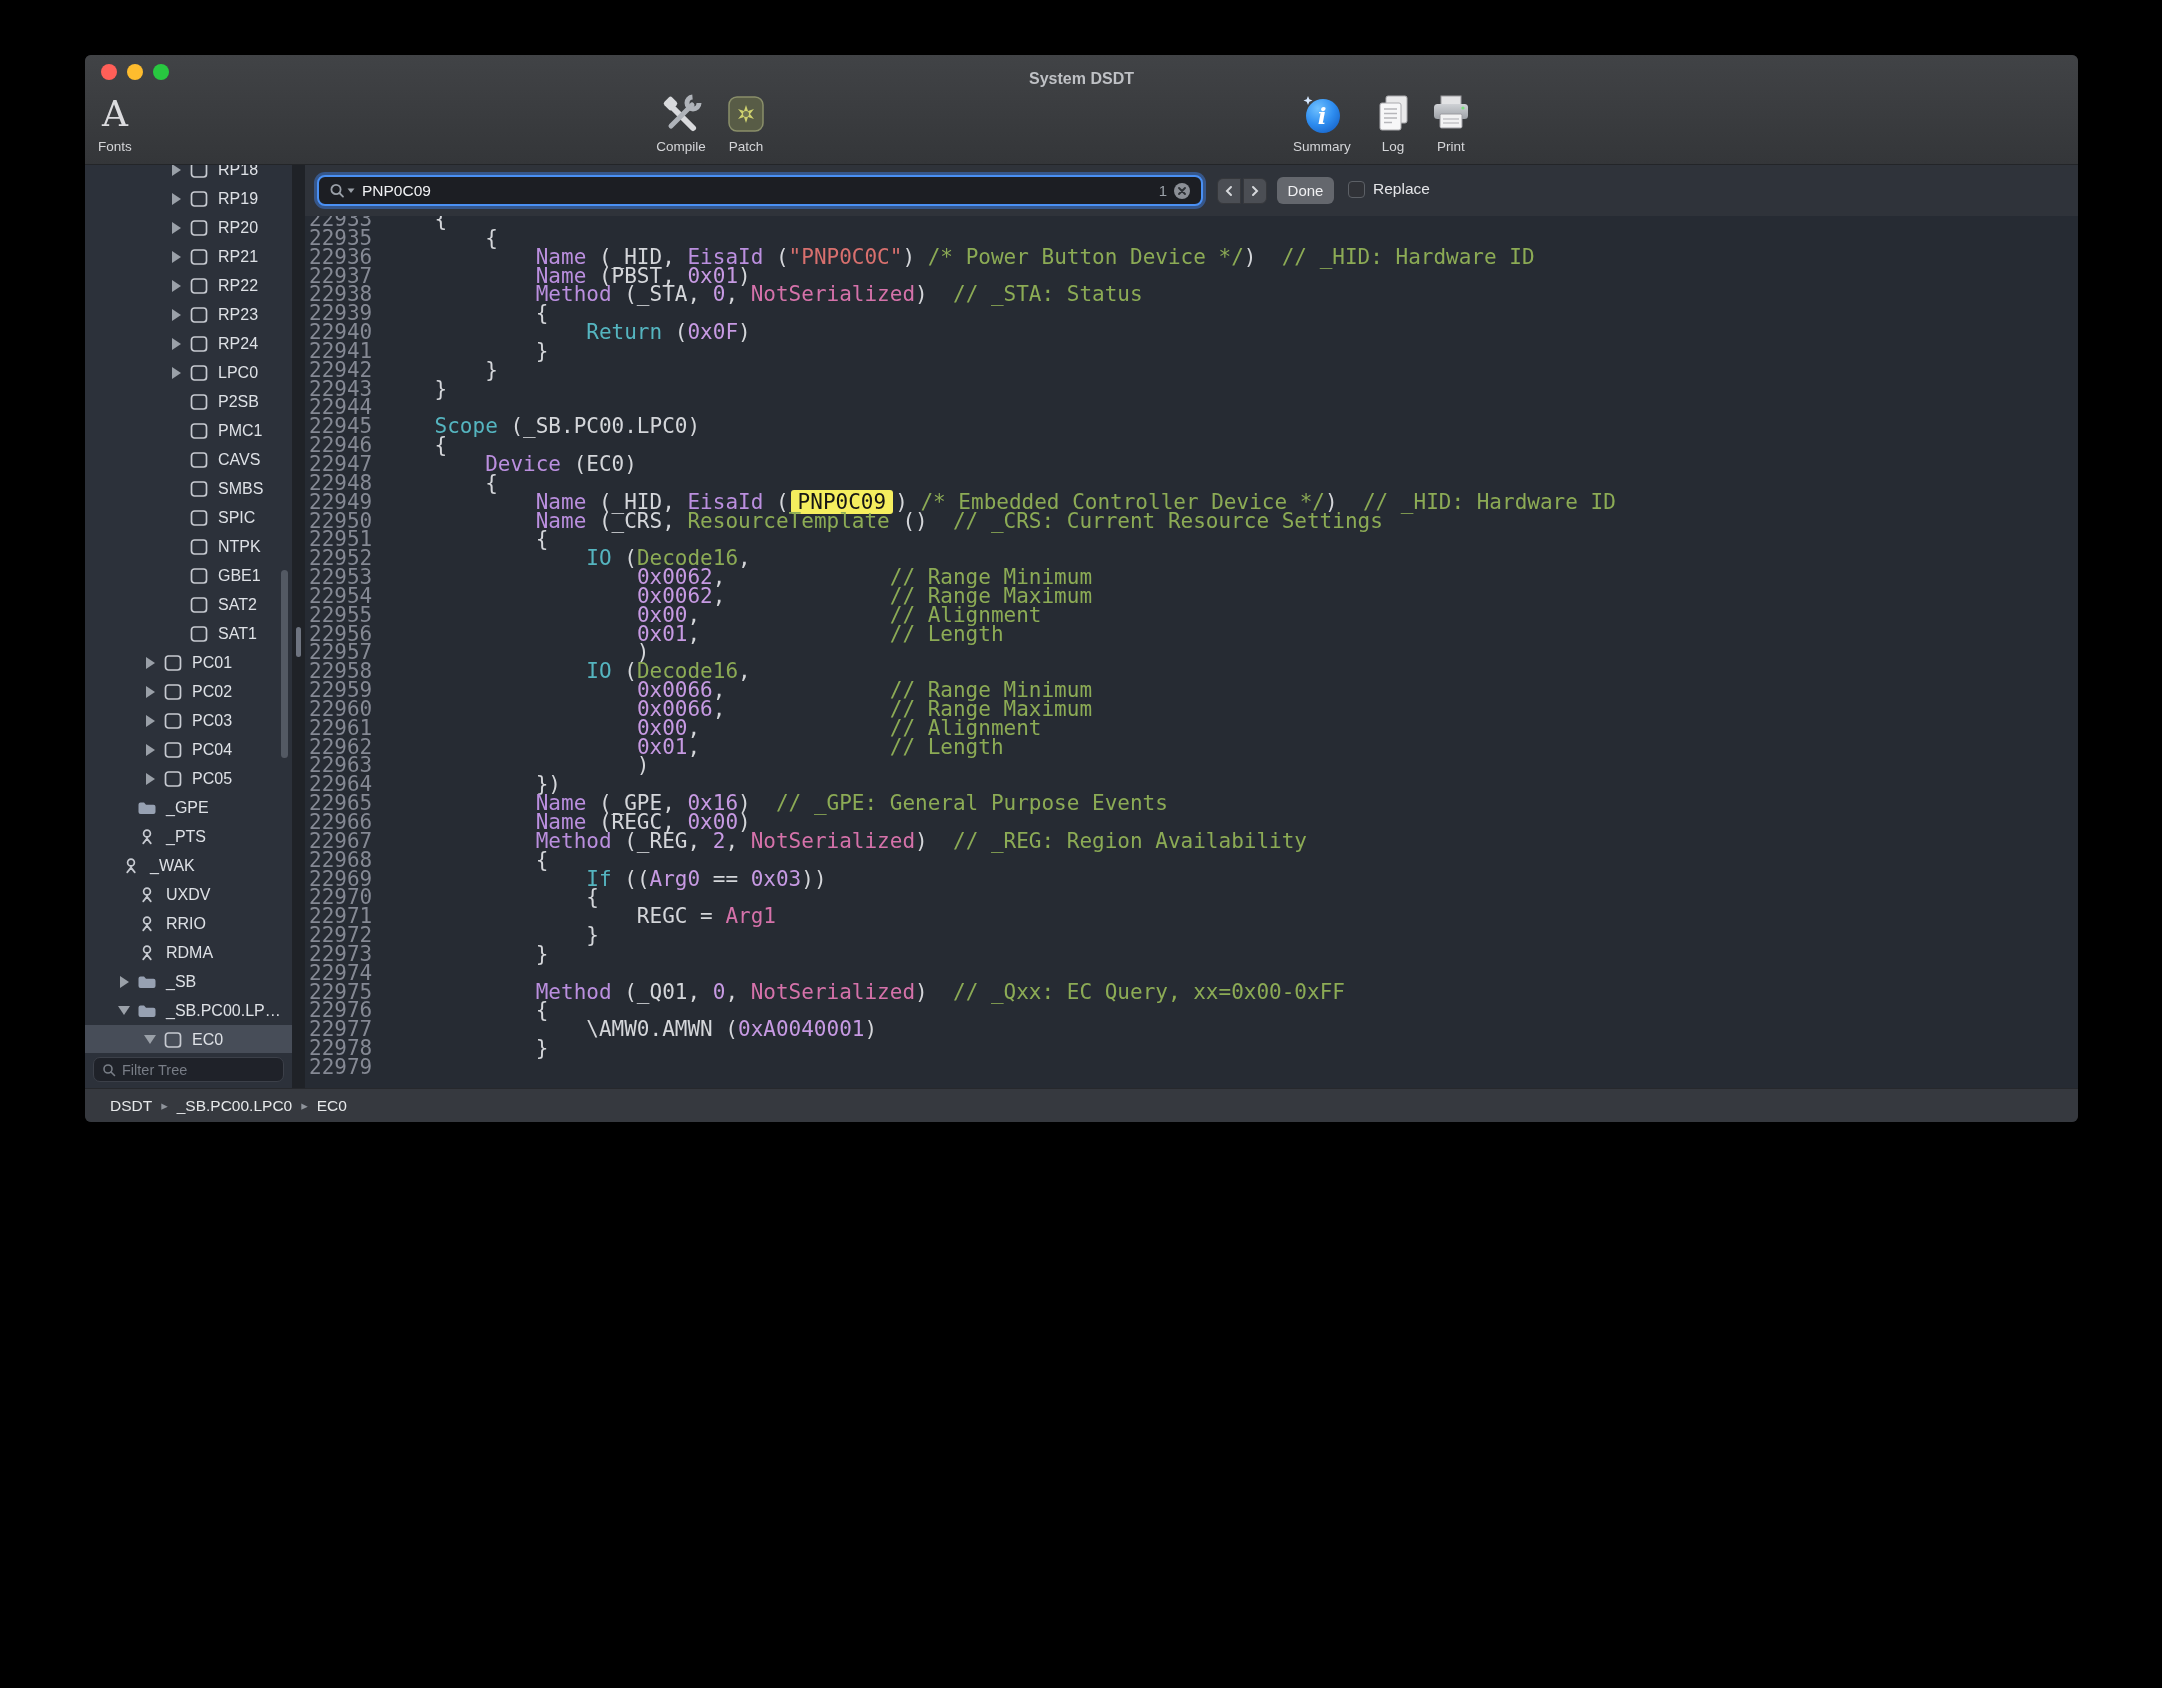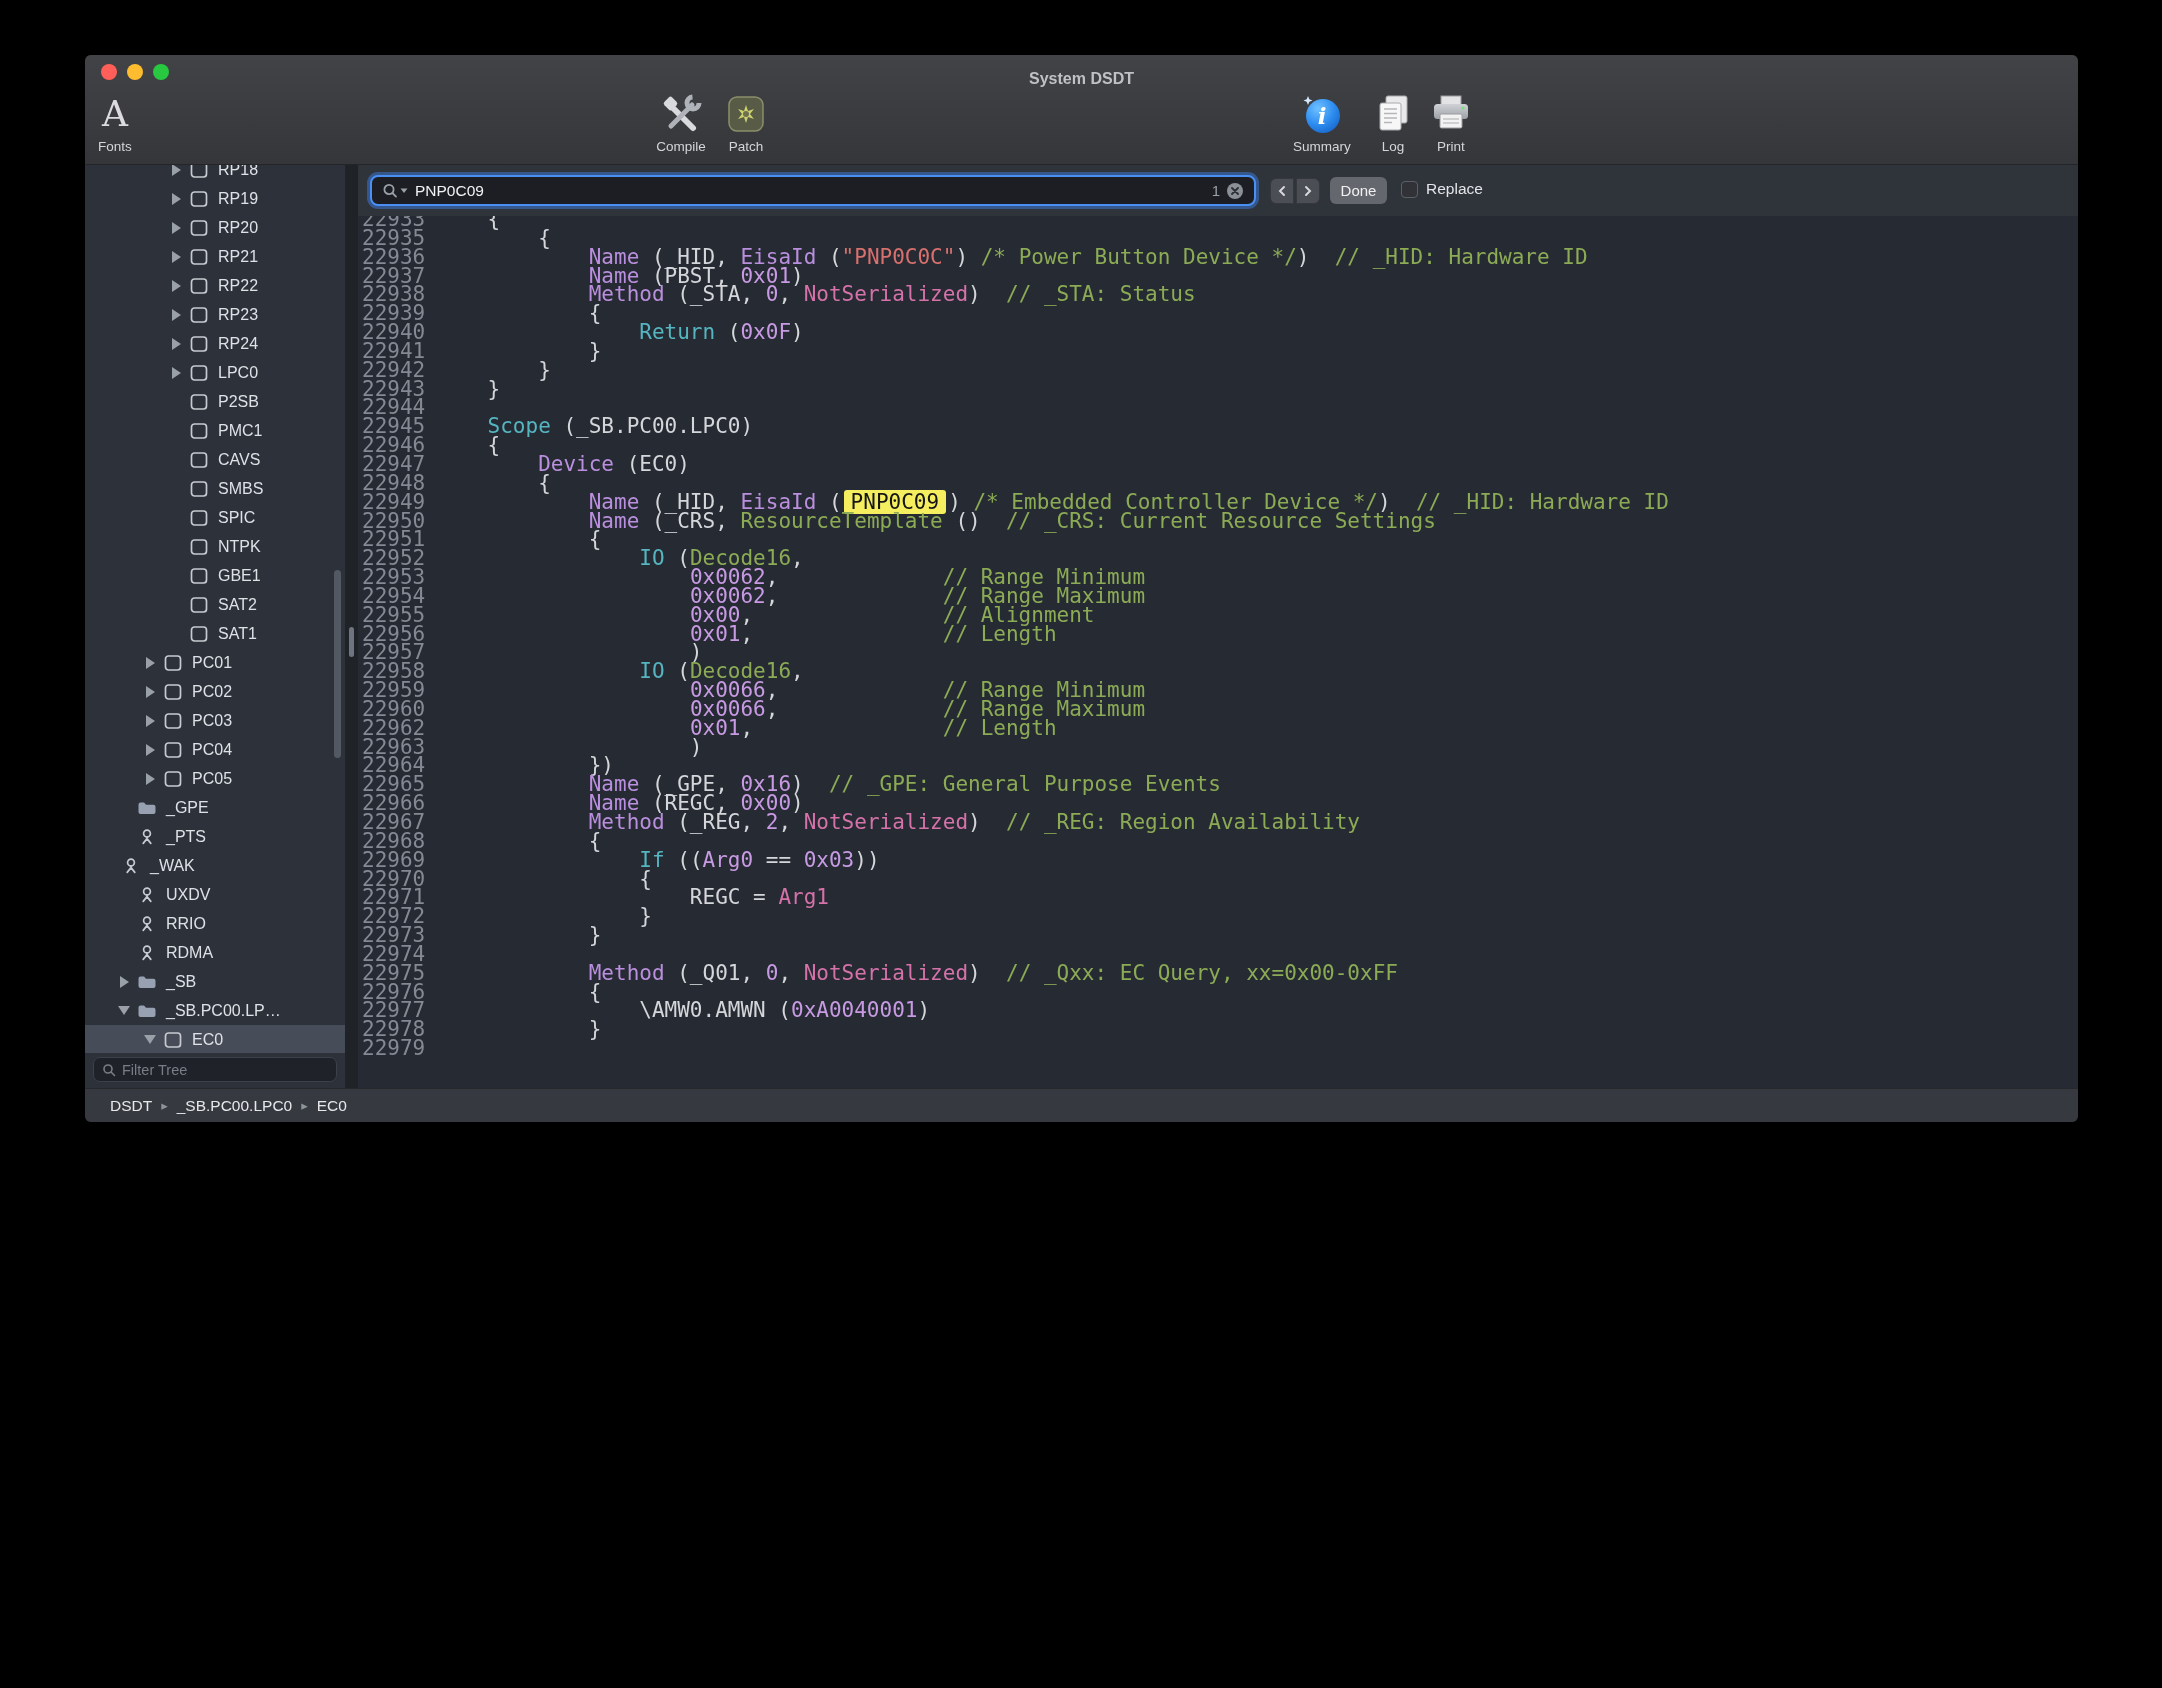--- a/index.html
+++ b/index.html
@@ -22,21 +22,21 @@
   .light{width:16px;height:16px;border-radius:50%;display:inline-block;}
   .light.red{background:#ff5f58;}.light.yellow{background:#febc2e;}.light.green{background:#28c840;}
   .win-title{height:33px;display:flex;align-items:flex-end;justify-content:center;font-size:16px;font-weight:bold;color:#bfc1c5;}
   .toolbar{position:relative;height:77px;}
   .tb-item{position:absolute;top:3px;width:80px;display:flex;flex-direction:column;align-items:center;gap:2px;cursor:default;}
   .tb-icon{height:46px;display:flex;align-items:center;justify-content:center;}
   .tb-icon.fonts{font-family:"DejaVu Serif",serif;font-size:36px;color:#dcdcdf;line-height:1;}
   .tb-label{font-size:13.5px;color:#d4d5d8;}
   
   .main{flex:1;display:flex;min-height:0;}
-  .sidebar{width:260px;flex:none;background:var(--sidebar-background);display:flex;flex-direction:column;position:relative;overflow:hidden;}
+  .sidebar{width:207px;flex:none;background:var(--sidebar-background);display:flex;flex-direction:column;position:relative;overflow:hidden;}
   .tree{flex:1;overflow:hidden;margin-top:-10px;}
   .tree-row{height:29px;display:flex;align-items:center;font-size:16px;color:#dee1e6;white-space:nowrap;}
   .tree-row.selected{background:var(--selection);}
   .tri{width:26px;flex:none;display:inline-flex;align-items:center;justify-content:center;}
   .tri.right::before{content:"";border-left:9px solid #9aa0a8;border-top:6px solid transparent;border-bottom:6px solid transparent;}
   .tri.down::before{content:"";border-top:9px solid #9aa0a8;border-left:6px solid transparent;border-right:6px solid transparent;}
   .tree-icon{width:20px;height:18px;flex:none;margin-right:9px;display:inline-flex;align-items:center;justify-content:center;}
   .sidebar-scrollbar{position:absolute;right:4px;top:405px;width:7px;height:188px;border-radius:4px;background:#5a606b;opacity:.85;}
   .filter-wrap{flex:none;height:25px;margin:4px 8px 6px 8px;background:#1f2229;border:1px solid #3c4049;border-radius:7px;
                display:flex;align-items:center;padding:0 8px;gap:6px;}
@@ -532,20 +532,21 @@
           <div class="code-line"><span class="lnum">22951</span><span><span class="tok-p">            {</span></span></div>
           <div class="code-line"><span class="lnum">22952</span><span><span class="tok-p">                </span><span class="tok-t">IO</span><span class="tok-p"> (</span><span class="tok-g">Decode16</span><span class="tok-p">,</span></span></div>
           <div class="code-line"><span class="lnum">22953</span><span><span class="tok-p">                    </span><span class="tok-n">0x0062</span><span class="tok-p">,             </span><span class="tok-g">// Range Minimum</span></span></div>
           <div class="code-line"><span class="lnum">22954</span><span><span class="tok-p">                    </span><span class="tok-n">0x0062</span><span class="tok-p">,             </span><span class="tok-g">// Range Maximum</span></span></div>
           <div class="code-line"><span class="lnum">22955</span><span><span class="tok-p">                    </span><span class="tok-n">0x00</span><span class="tok-p">,               </span><span class="tok-g">// Alignment</span></span></div>
           <div class="code-line"><span class="lnum">22956</span><span><span class="tok-p">                    </span><span class="tok-n">0x01</span><span class="tok-p">,               </span><span class="tok-g">// Length</span></span></div>
           <div class="code-line"><span class="lnum">22957</span><span><span class="tok-p">                    )</span></span></div>
           <div class="code-line"><span class="lnum">22958</span><span><span class="tok-p">                </span><span class="tok-t">IO</span><span class="tok-p"> (</span><span class="tok-g">Decode16</span><span class="tok-p">,</span></span></div>
           <div class="code-line"><span class="lnum">22959</span><span><span class="tok-p">                    </span><span class="tok-n">0x0066</span><span class="tok-p">,             </span><span class="tok-g">// Range Minimum</span></span></div>
           <div class="code-line"><span class="lnum">22960</span><span><span class="tok-p">                    </span><span class="tok-n">0x0066</span><span class="tok-p">,             </span><span class="tok-g">// Range Maximum</span></span></div>
+          <div class="code-line"><span class="lnum">22961</span><span><span class="tok-p">                    </span><span class="tok-n">0x00</span><span class="tok-p">,               </span><span class="tok-g">// Alignment</span></span></div>
           <div class="code-line"><span class="lnum">22962</span><span><span class="tok-p">                    </span><span class="tok-n">0x01</span><span class="tok-p">,               </span><span class="tok-g">// Length</span></span></div>
           <div class="code-line"><span class="lnum">22963</span><span><span class="tok-p">                    )</span></span></div>
           <div class="code-line"><span class="lnum">22964</span><span><span class="tok-p">            })</span></span></div>
           <div class="code-line"><span class="lnum">22965</span><span><span class="tok-p">            </span><span class="tok-k">Name</span><span class="tok-p"> (_GPE, </span><span class="tok-n">0x16</span><span class="tok-p">)  </span><span class="tok-g">// _GPE: General Purpose Events</span></span></div>
           <div class="code-line"><span class="lnum">22966</span><span><span class="tok-p">            </span><span class="tok-k">Name</span><span class="tok-p"> (REGC, </span><span class="tok-n">0x00</span><span class="tok-p">)</span></span></div>
           <div class="code-line"><span class="lnum">22967</span><span><span class="tok-p">            </span><span class="tok-k">Method</span><span class="tok-p"> (_REG, </span><span class="tok-n">2</span><span class="tok-p">, </span><span class="tok-m">NotSerialized</span><span class="tok-p">)  </span><span class="tok-g">// _REG: Region Availability</span></span></div>
           <div class="code-line"><span class="lnum">22968</span><span><span class="tok-p">            {</span></span></div>
           <div class="code-line"><span class="lnum">22969</span><span><span class="tok-p">                </span><span class="tok-t">If</span><span class="tok-p"> ((</span><span class="tok-n">Arg0</span><span class="tok-p"> == </span><span class="tok-n">0x03</span><span class="tok-p">))</span></span></div>
           <div class="code-line"><span class="lnum">22970</span><span><span class="tok-p">                {</span></span></div>
           <div class="code-line"><span class="lnum">22971</span><span><span class="tok-p">                    REGC = </span><span class="tok-m">Arg1</span></span></div>

